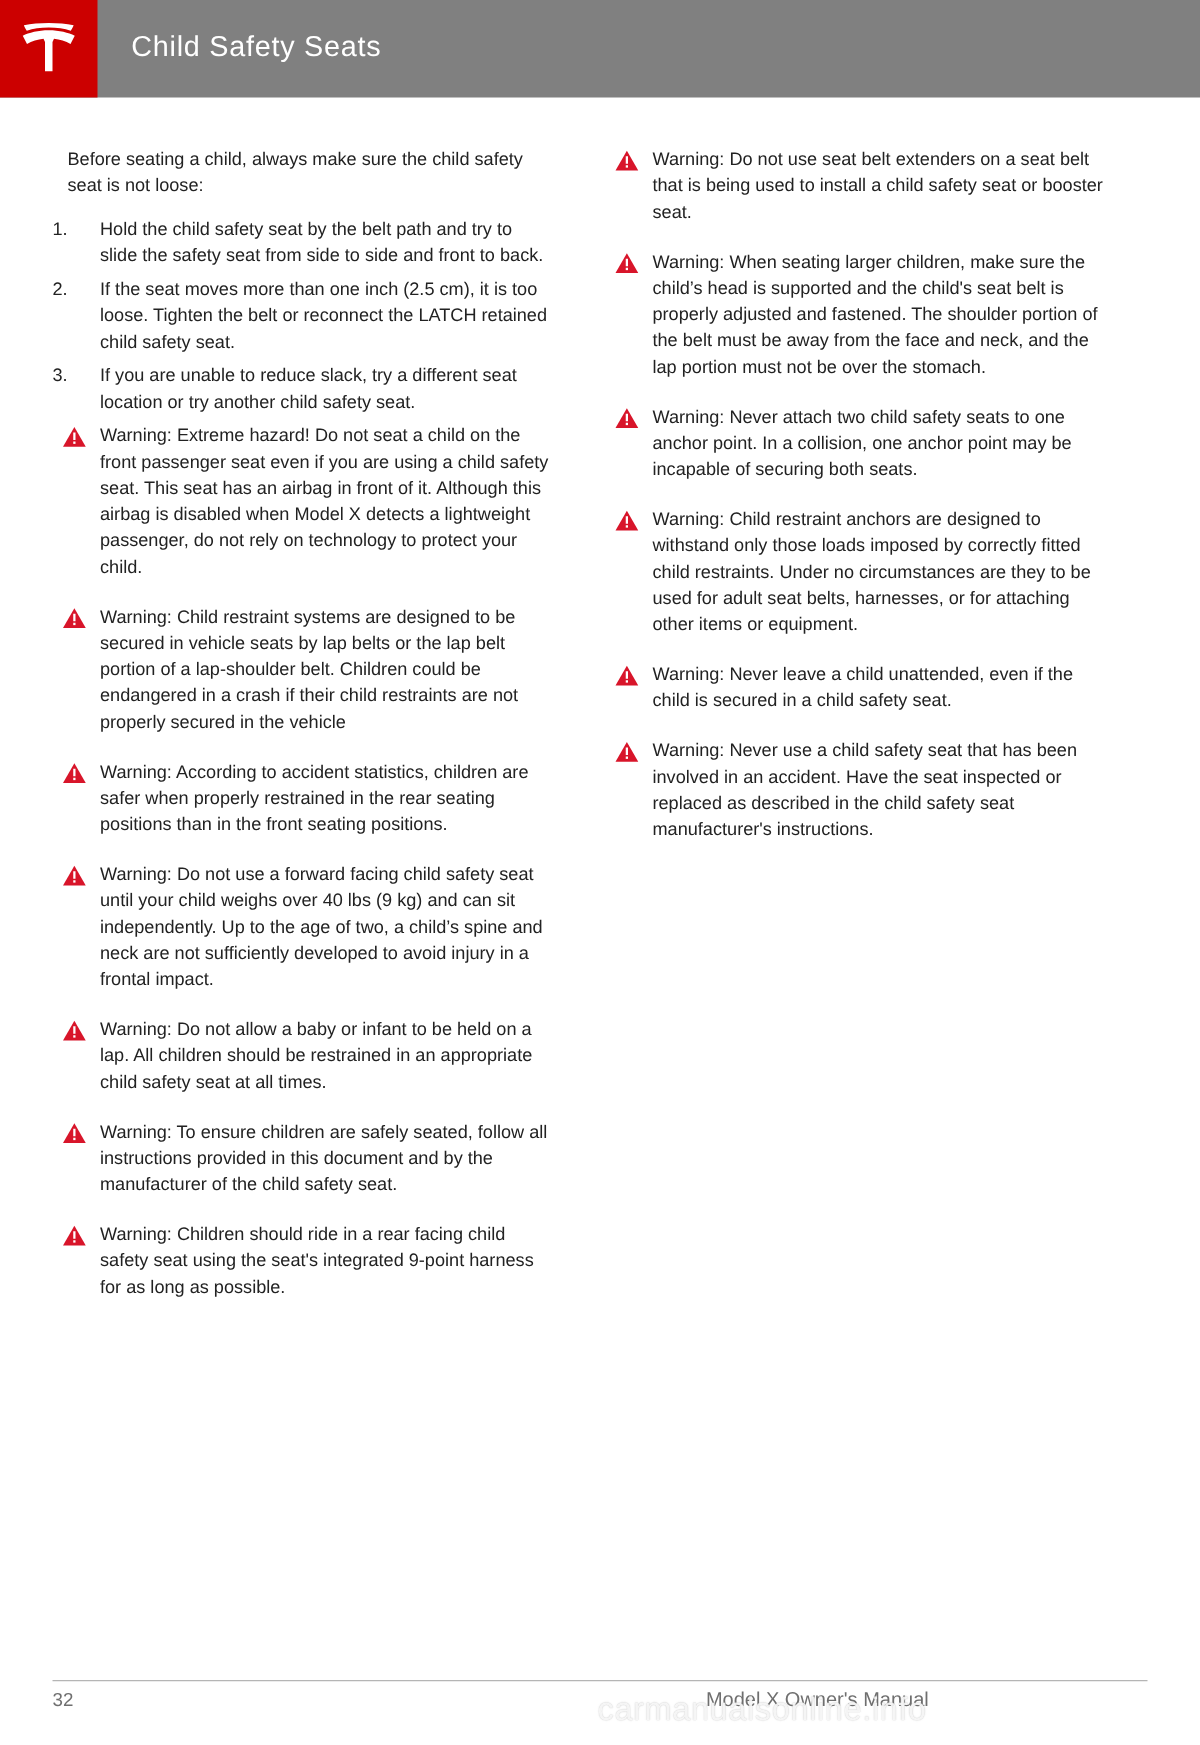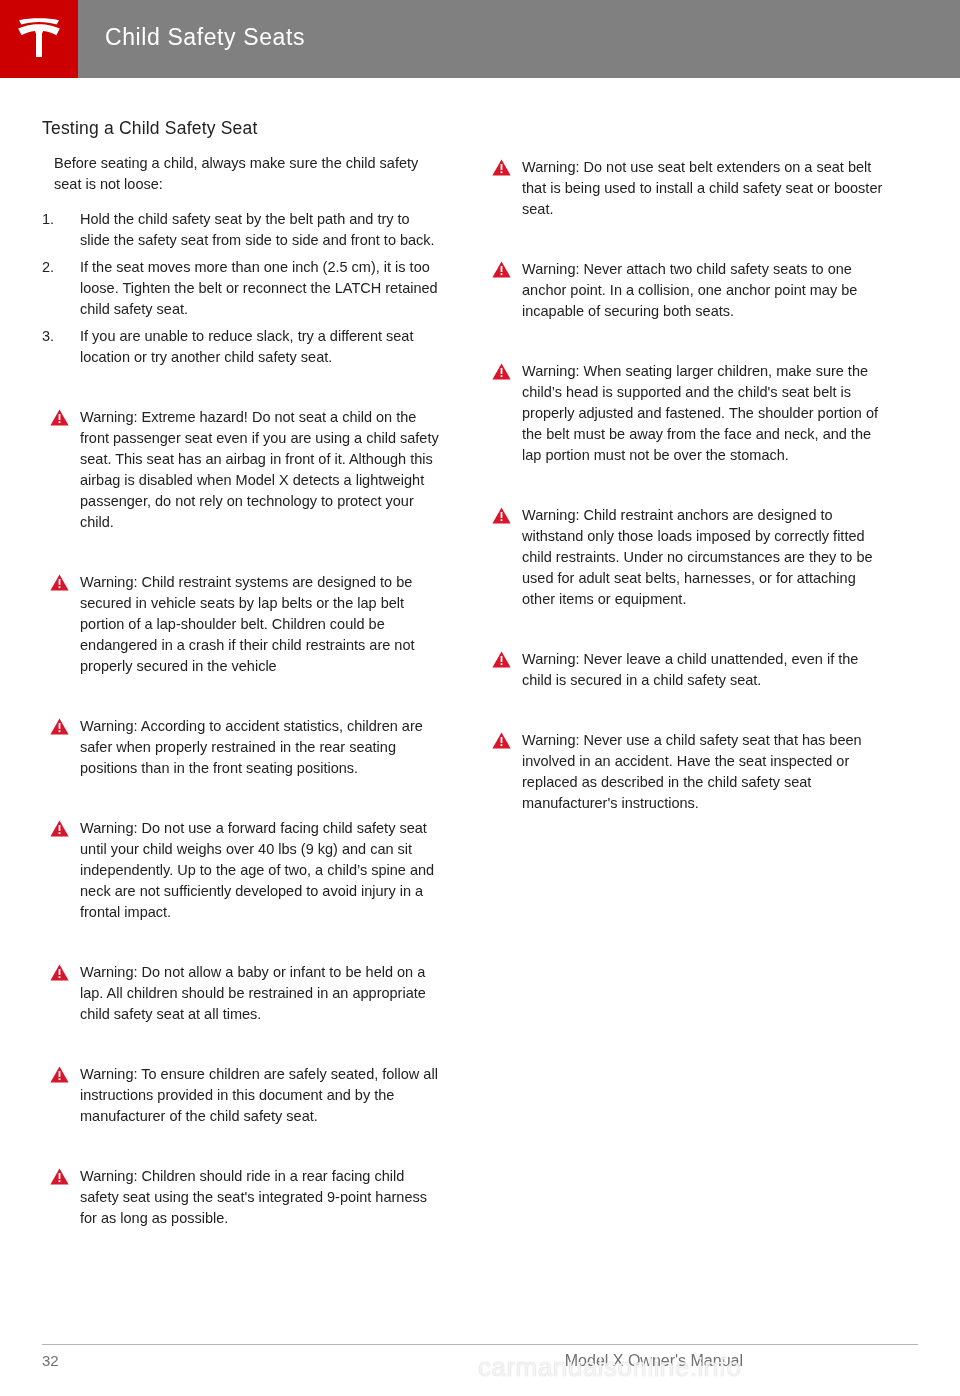--- a/index.html
+++ b/index.html
@@ -103,21 +103,20 @@
     top: 0;
     width: 28px;
     text-align: left;
     color: #222222;
   }
   
   .warn {
     position: relative;
     padding-left: 38px;
     margin-bottom: 19px;
-    margin-top: 39px;
   }
   .warn-text {
     font-size: 14.5px;
     line-height: 21px;
     color: #222222;
   }
   .warn-icon {
     position: absolute;
     left: 8px;
     top: 2px;
@@ -174,21 +173,20 @@
         </svg>
       </span>
     </div>
     <div class="header-title">Child Safety Seats</div>
   </div>
 
   <div class="content">
 
     <div class="col col-left">
 
-      <h2 class="section-title">Testing a Child Safety Seat</h2>
       <p class="para">Before seating a child, always make sure the child safety seat is not loose:</p>
 
       <ol class="num-list">
         <li>
           <span class="num">1.</span>
           <span>Hold the child safety seat by the belt path and try to slide the safety seat from side to side and front to back.</span>
         </li>
         <li>
           <span class="num">2.</span>
           <span>If the seat moves more than one inch (2.5 cm), it is too loose. Tighten the belt or reconnect the LATCH retained child safety seat.</span>
@@ -293,32 +291,32 @@
       </div>
 
       <div class="warn">
         <span class="warn-icon">
           <svg width="19" height="17" viewBox="0 0 19 17" xmlns="http://www.w3.org/2000/svg">
             <path d="M9.5 0.6 L18.6 16.4 L0.4 16.4 Z" fill="#d8152a"></path>
             <rect x="8.6" y="5.0" width="1.8" height="6.0" fill="#ffffff"></rect>
             <rect x="8.6" y="12.2" width="1.8" height="1.9" fill="#ffffff"></rect>
           </svg>
         </span>
+        <div class="warn-text">Warning: When seating larger children, make sure the child’s head is supported and the child's seat belt is properly adjusted and fastened. The shoulder portion of the belt must be away from the face and neck, and the lap portion must not be over the stomach.</div>
+      </div>
+
+      <div class="warn">
+        <span class="warn-icon">
+          <svg width="19" height="17" viewBox="0 0 19 17" xmlns="http://www.w3.org/2000/svg">
+            <path d="M9.5 0.6 L18.6 16.4 L0.4 16.4 Z" fill="#d8152a"></path>
+            <rect x="8.6" y="5.0" width="1.8" height="6.0" fill="#ffffff"></rect>
+            <rect x="8.6" y="12.2" width="1.8" height="1.9" fill="#ffffff"></rect>
+          </svg>
+        </span>
         <div class="warn-text">Warning: Never attach two child safety seats to one anchor point. In a collision, one anchor point may be incapable of securing both seats.</div>
-      </div>
-
-      <div class="warn">
-        <span class="warn-icon">
-          <svg width="19" height="17" viewBox="0 0 19 17" xmlns="http://www.w3.org/2000/svg">
-            <path d="M9.5 0.6 L18.6 16.4 L0.4 16.4 Z" fill="#d8152a"></path>
-            <rect x="8.6" y="5.0" width="1.8" height="6.0" fill="#ffffff"></rect>
-            <rect x="8.6" y="12.2" width="1.8" height="1.9" fill="#ffffff"></rect>
-          </svg>
-        </span>
-        <div class="warn-text">Warning: When seating larger children, make sure the child’s head is supported and the child's seat belt is properly adjusted and fastened. The shoulder portion of the belt must be away from the face and neck, and the lap portion must not be over the stomach.</div>
       </div>
 
       <div class="warn">
         <span class="warn-icon">
           <svg width="19" height="17" viewBox="0 0 19 17" xmlns="http://www.w3.org/2000/svg">
             <path d="M9.5 0.6 L18.6 16.4 L0.4 16.4 Z" fill="#d8152a"></path>
             <rect x="8.6" y="5.0" width="1.8" height="6.0" fill="#ffffff"></rect>
             <rect x="8.6" y="12.2" width="1.8" height="1.9" fill="#ffffff"></rect>
           </svg>
         </span>

